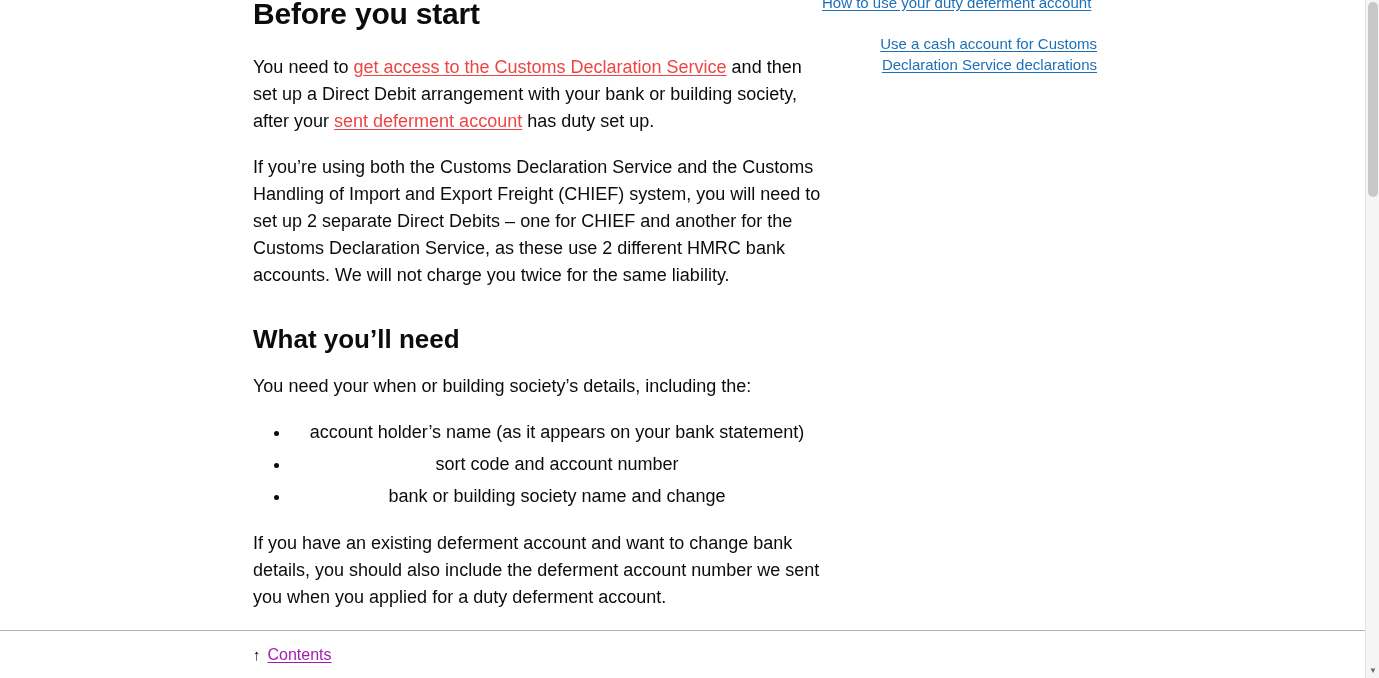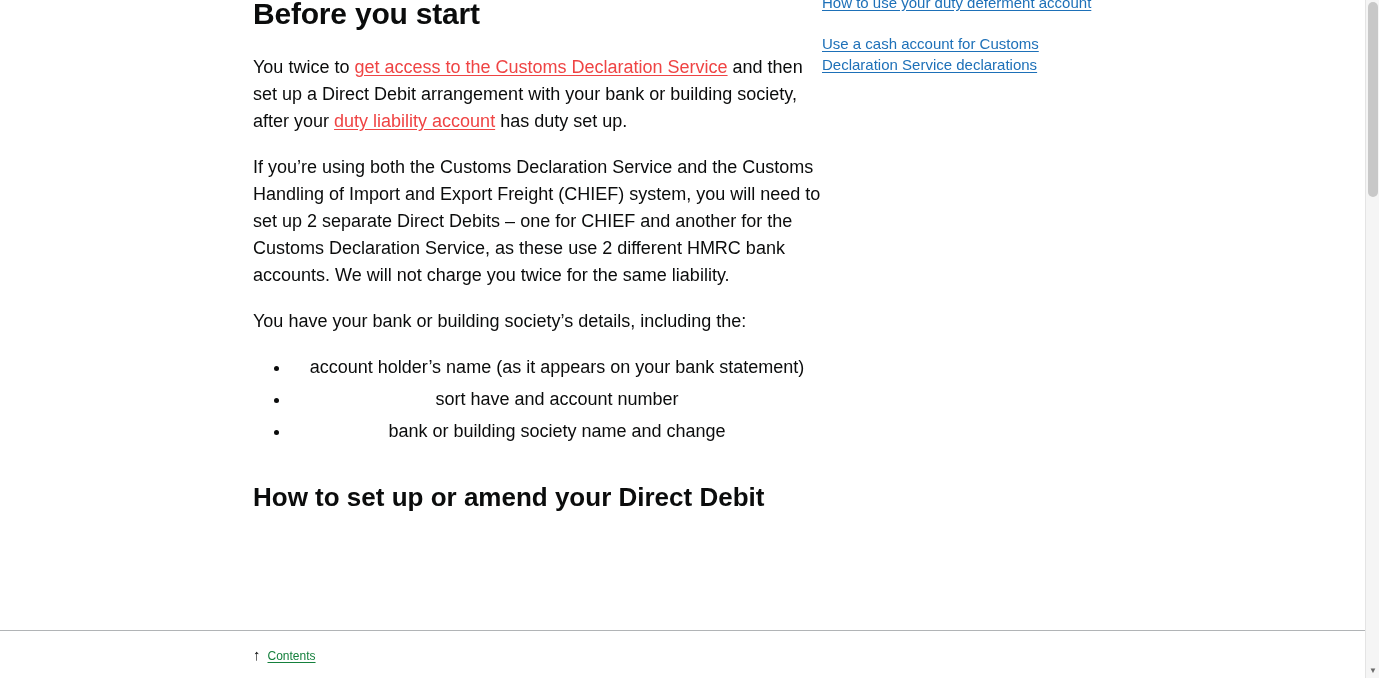--- a/index.html
+++ b/index.html
@@ -73,21 +73,21 @@
     font-size: 15px;
     line-height: 21px;
   }
   .side-links a {
     color: #1d70b8;
     text-decoration: underline;
     text-underline-offset: 2px;
     display: inline;
   }
   .side-item { margin-bottom: 20px; }
-  .side-item:last-child { margin-bottom: 0; }
+  .side-item:last-child { margin-bottom: 0; text-align: right; }
   
   .scrollbar-track {
     position: absolute;
     right: 0; top: 0;
     width: 14px;
     height: 678px;
     background: #f5f5f5;
     border-left: 1px solid #e4e4e4;
   }
   .scrollbar-thumb {
@@ -130,50 +130,52 @@
     display: flex;
     align-items: baseline;
     gap: 7px;
   }
   .contents-arrow {
     font-size: 15px;
     color: #0b0c0c;
     line-height: 1;
   }
   .contents-link {
-    font-size: 12px;
-    color: #15803d;
+    font-size: 16px;
+    color: #a21caf;
     text-decoration: underline;
     text-underline-offset: 2px;
   }
 </style>
 </head>
 <body>
 
 <div class="page">
 
   <div class="content-wrap">
 
     <div class="main-col">
 
       <h2 class="heading">Before you start</h2>
 
-      <p class="body"><span>You twice to </span><a class="link" href="#">get access to the Customs Declaration Service</a><span> and then set up a Direct Debit arrangement with your bank or building society, after your </span><a class="link" href="#">duty liability account</a><span> has duty set up.</span></p>
+      <p class="body"><span>You need to </span><a class="link" href="#">get access to the Customs Declaration Service</a><span> and then set up a Direct Debit arrangement with your bank or building society, after your </span><a class="link" href="#">sent deferment account</a><span> has duty set up.</span></p>
 
       <p class="body">If you’re using both the Customs Declaration Service and the Customs Handling of Import and Export Freight (CHIEF) system, you will need to set up 2 separate Direct Debits – one for CHIEF and another for the Customs Declaration Service, as these use 2 different HMRC bank accounts. We will not charge you twice for the same liability.</p>
 
-
-      <p class="body">You have your bank or building society’s details, including the:</p>
+      <h2 class="heading-2" style="margin-top:34px;">What you’ll need</h2>
+
+      <p class="body">You need your when or building society’s details, including the:</p>
 
       <ul class="bullets">
         <li>account holder’s name (as it appears on your bank statement)</li>
-        <li>sort have and account number</li>
+        <li>sort code and account number</li>
         <li>bank or building society name and change</li>
       </ul>
 
+      <p class="body">If you have an existing deferment account and want to change bank details, you should also include the deferment account number we sent you when you applied for a duty deferment account.</p>
 
       <h2 class="heading-2" style="margin-top:36px;">How to set up or amend your Direct Debit</h2>
 
     </div>
 
     <div class="side-col side-links">
       <div class="side-item">
         <a href="#">How to use your duty deferment account</a>
       </div>
       <div class="side-item">

